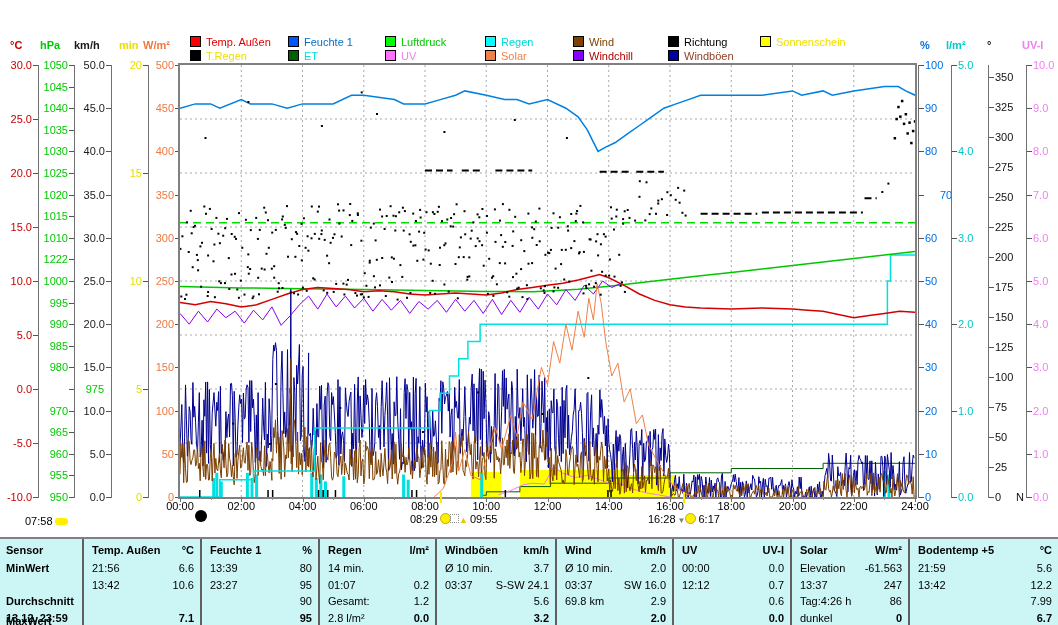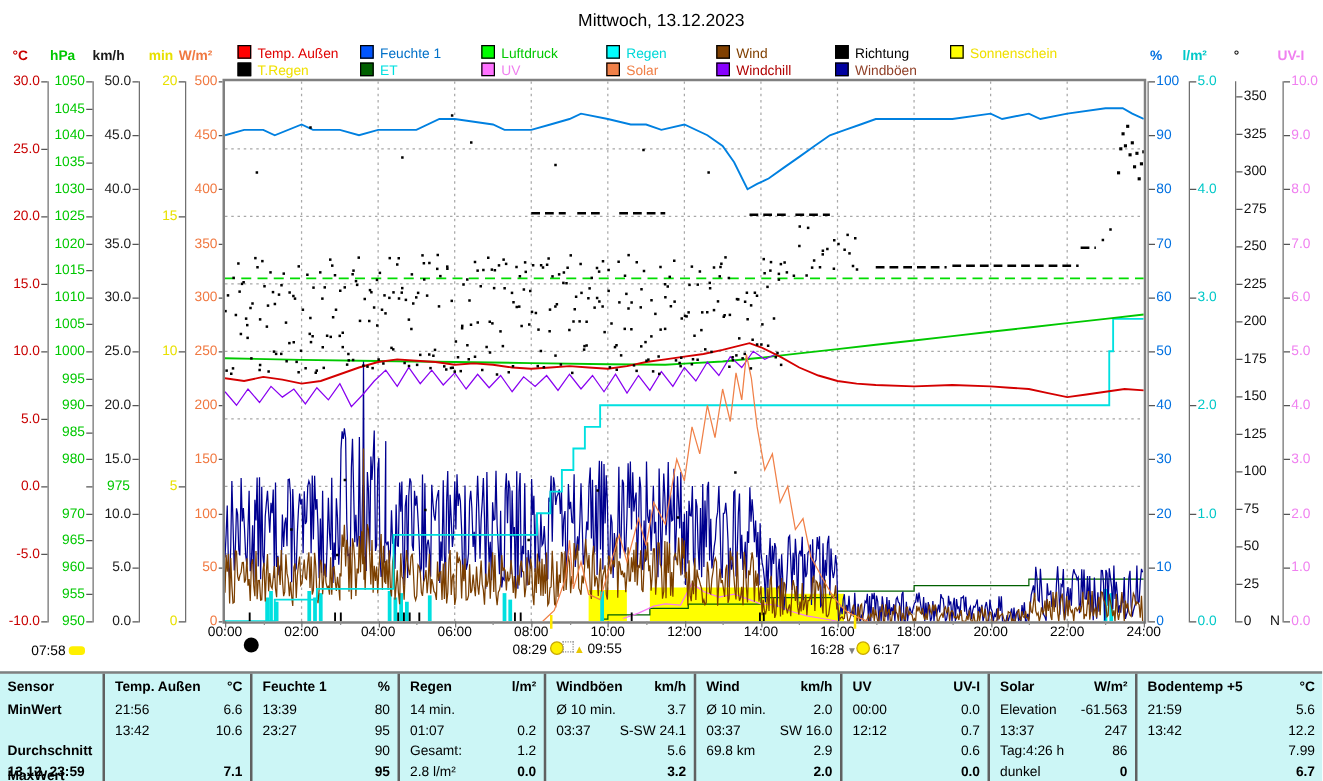--- a/index.html
+++ b/index.html
@@ -28,21 +28,20 @@
   .tcol.sep{border-left:2px solid #606060;}
   .trow{position:absolute;left:6px;right:6px;height:16px;line-height:16px;white-space:nowrap;}
   .trow .lv{position:absolute;left:2px;}
   .trow .rv{position:absolute;right:0px;}
   .b{font-weight:bold;}
 </style>
 </head>
 <body>
 
 <div id="stage">
-  <div id="title" class="abs">Mittwoch, 13.12.2023</div>
   <div id="legend" class="abs" style="left:0;top:0;width:1058px;height:63px;">
       <div class="leg-item" style="left: 190px; top: 36px; color: rgb(224, 0, 0);"><span class="leg-box" style="background: rgb(255, 0, 0);"></span><span>Temp. Außen</span></div>
       <div class="leg-item" style="left: 288px; top: 36px; color: rgb(0, 112, 200);"><span class="leg-box" style="background: rgb(0, 85, 255);"></span><span>Feuchte 1</span></div>
       <div class="leg-item" style="left: 385px; top: 36px; color: rgb(0, 200, 0);"><span class="leg-box" style="background: rgb(0, 255, 0);"></span><span>Luftdruck</span></div>
       <div class="leg-item" style="left: 485px; top: 36px; color: rgb(0, 216, 216);"><span class="leg-box" style="background: rgb(0, 255, 255);"></span><span>Regen</span></div>
       <div class="leg-item" style="left: 573px; top: 36px; color: rgb(128, 64, 0);"><span class="leg-box" style="background: rgb(128, 64, 0);"></span><span>Wind</span></div>
       <div class="leg-item" style="left: 668px; top: 36px; color: rgb(0, 0, 0);"><span class="leg-box" style="background: rgb(0, 0, 0);"></span><span>Richtung</span></div>
       <div class="leg-item" style="left: 760px; top: 36px; color: rgb(240, 224, 0);"><span class="leg-box" style="background: rgb(255, 255, 0);"></span><span>Sonnenschein</span></div>
       <div class="leg-item" style="left: 190px; top: 50px; color: rgb(240, 224, 0);"><span class="leg-box" style="background: rgb(0, 0, 0);"></span><span>T.Regen</span></div>
       <div class="leg-item" style="left: 288px; top: 50px; color: rgb(0, 224, 224);"><span class="leg-box" style="background: rgb(0, 96, 0);"></span><span>ET</span></div>
@@ -90,21 +89,21 @@
       <div class="tick-label" style="top: 361.4px; color: rgb(0, 200, 0); text-align: right; left: 26px; width: 42px;">980</div>
       <div class="tick" style="left: 69px; top: 345.8px;"></div>
       <div class="tick-label" style="top: 339.8px; color: rgb(0, 200, 0); text-align: right; left: 26px; width: 42px;">985</div>
       <div class="tick" style="left: 69px; top: 324.2px;"></div>
       <div class="tick-label" style="top: 318.2px; color: rgb(0, 200, 0); text-align: right; left: 26px; width: 42px;">990</div>
       <div class="tick" style="left: 69px; top: 302.6px;"></div>
       <div class="tick-label" style="top: 296.6px; color: rgb(0, 200, 0); text-align: right; left: 26px; width: 42px;">995</div>
       <div class="tick" style="left: 69px; top: 281px;"></div>
       <div class="tick-label" style="top: 275px; color: rgb(0, 200, 0); text-align: right; left: 26px; width: 42px;">1000</div>
       <div class="tick" style="left: 69px; top: 259.4px;"></div>
-      <div class="tick-label" style="top: 253.4px; color: rgb(0, 200, 0); text-align: right; left: 26px; width: 42px;">1005</div>
+      <div class="tick-label" style="top: 253.4px; color: rgb(0, 200, 0); text-align: right; left: 26px; width: 42px;">1222</div>
       <div class="tick" style="left: 69px; top: 237.8px;"></div>
       <div class="tick-label" style="top: 231.8px; color: rgb(0, 200, 0); text-align: right; left: 26px; width: 42px;">1010</div>
       <div class="tick" style="left: 69px; top: 216.2px;"></div>
       <div class="tick-label" style="top: 210.2px; color: rgb(0, 200, 0); text-align: right; left: 26px; width: 42px;">1015</div>
       <div class="tick" style="left: 69px; top: 194.6px;"></div>
       <div class="tick-label" style="top: 188.6px; color: rgb(0, 200, 0); text-align: right; left: 26px; width: 42px;">1020</div>
       <div class="tick" style="left: 69px; top: 173px;"></div>
       <div class="tick-label" style="top: 167px; color: rgb(0, 200, 0); text-align: right; left: 26px; width: 42px;">1025</div>
       <div class="tick" style="left: 69px; top: 151.4px;"></div>
       <div class="tick-label" style="top: 145.4px; color: rgb(0, 200, 0); text-align: right; left: 26px; width: 42px;">1030</div>
@@ -186,21 +185,21 @@
       <div class="tick-label" style="top: 404.6px; color: rgb(0, 112, 224); text-align: left; left: 925px; width: 42px;">20</div>
       <div class="tick" style="left: 919px; top: 367.4px;"></div>
       <div class="tick-label" style="top: 361.4px; color: rgb(0, 112, 224); text-align: left; left: 925px; width: 42px;">30</div>
       <div class="tick" style="left: 919px; top: 324.2px;"></div>
       <div class="tick-label" style="top: 318.2px; color: rgb(0, 112, 224); text-align: left; left: 925px; width: 42px;">40</div>
       <div class="tick" style="left: 919px; top: 281px;"></div>
       <div class="tick-label" style="top: 275px; color: rgb(0, 112, 224); text-align: left; left: 925px; width: 42px;">50</div>
       <div class="tick" style="left: 919px; top: 237.8px;"></div>
       <div class="tick-label" style="top: 231.8px; color: rgb(0, 112, 224); text-align: left; left: 925px; width: 42px;">60</div>
       <div class="tick" style="left: 919px; top: 194.6px;"></div>
-      <div class="tick-label" style="top: 188.6px; color: rgb(0, 112, 224); text-align: left; left: 925px; width: 42px;">70</div>
+      <div class="tick-label" style="top: 188.6px; color: rgb(0, 112, 224); text-align: center; left: 925px; width: 42px;">70</div>
       <div class="tick" style="left: 919px; top: 151.4px;"></div>
       <div class="tick-label" style="top: 145.4px; color: rgb(0, 112, 224); text-align: left; left: 925px; width: 42px;">80</div>
       <div class="tick" style="left: 919px; top: 108.2px;"></div>
       <div class="tick-label" style="top: 102.2px; color: rgb(0, 112, 224); text-align: left; left: 925px; width: 42px;">90</div>
       <div class="tick" style="left: 919px; top: 65px;"></div>
       <div class="tick-label" style="top: 59px; color: rgb(0, 112, 224); text-align: left; left: 925px; width: 42px;">100</div>
       <div class="unit-label" style="left: 946px; color: rgb(0, 200, 200);">l/m²</div>
       <div class="axis-line" style="left: 951px;"></div>
       <div class="tick" style="left: 952px; top: 497px;"></div>
       <div class="tick-label" style="top: 491px; color: rgb(0, 200, 200); text-align: left; left: 958px; width: 42px;">0.0</div>

